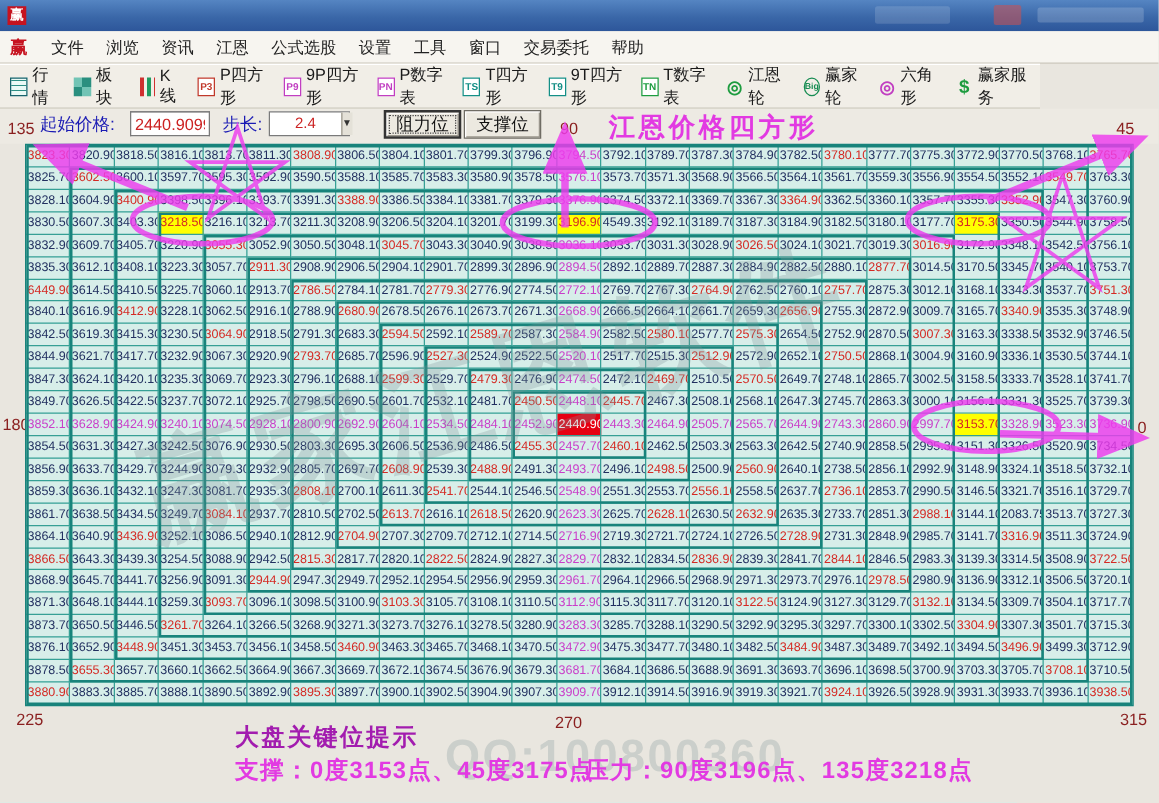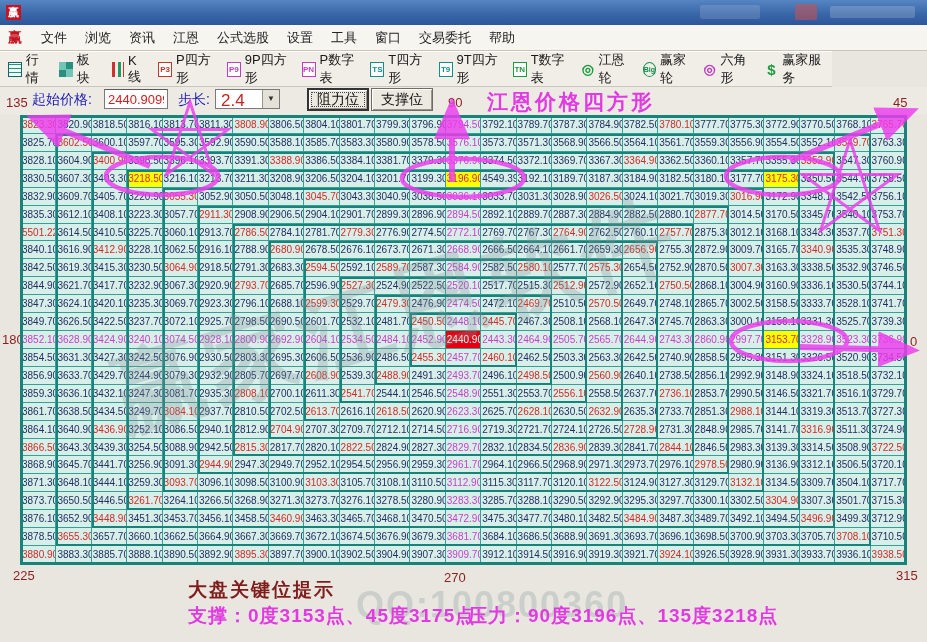--- a/index.html
+++ b/index.html
@@ -48,21 +48,21 @@
   
   .controlrow { position:absolute; left:0; top:87px; width:927px; height:28px;
     background:#edeae3; font-size:13px; }
   .corner-label { position:absolute; color:#8a1f1f; font-size:13px; }
   .ctl-label { position:absolute; color:#1b1bb4; font-size:14px; top:4px; }
   .ctl-input { position:absolute; top:2px; height:20px; background:#fff;
     border:1px solid #7a7a7a; border-top-color:#5a5a5a; color:#cc2222; font-size:13px;
     padding:1px 3px; font-family:"Liberation Sans",sans-serif; }
   .ctl-select { position:absolute; top:2px; height:20px; background:#fff;
     border:1px solid #7a7a7a; display:flex; }
-  .ctl-select .sel-val { color:#cc2222; font-size:17px; padding:1px 5px; flex:1; }
+  .ctl-select .sel-val { color:#cc2222; font-size:12px; padding:1px 20px; flex:1; }
   .ctl-select .sel-btn { width:17px; background:#e4e1d8; border-left:1px solid #9a968c;
     font-size:8px; color:#333; text-align:center; line-height:18px; }
   .ctl-btn { position:absolute; top:1px; height:23px; background:#ece9e0;
     border:1px solid #6f6c64; box-shadow:inset 1px 1px 0 #fff, inset -1px -1px 0 #9a968c;
     font-size:14px; color:#111; text-align:center; font-family:"Liberation Sans",sans-serif; }
   .ctl-btn.focused { border:2px solid #333; outline:1px dotted #444; outline-offset:-5px; }
   .magenta-title { position:absolute; left:487px; top:1px; color:#e23ae2;
     font-size:21px; font-weight:bold; letter-spacing:3px; }
 
   
@@ -81,21 +81,21 @@
 
   
   .wm { position:absolute; color:rgba(125,148,152,0.28); font-weight:bold; pointer-events:none; }
   .wm1 { left:75px; top:225px; font-size:92px; letter-spacing:6px; transform:rotate(-17deg); transform-origin:left top; }
   .wm2 { left:335px; top:468px; font-size:36px; letter-spacing:2px; }
 
   
   .anno-svg { position:absolute; left:0; top:0; width:927px; height:642px; pointer-events:none; }
 
   
-  .footer-title { position:absolute; left:188px; top:577px; color:#7f1d1d; font-size:19px; font-weight:bold; letter-spacing:2px; }
+  .footer-title { position:absolute; left:188px; top:577px; color:#a21caf; font-size:19px; font-weight:bold; letter-spacing:2px; }
   .footer-line  { position:absolute; top:603px; color:#e23ae2; font-size:19px; font-weight:bold; letter-spacing:1px; }
 </style>
 </head>
 <body>
 
 <div class="titlebar">
   <span class="app-logo">赢</span>
   <span class="ghost" style="left:700px;top:5px;width:60px;height:14px;background:rgba(255,255,255,0.14)"></span>
   <span class="ghost" style="left:795px;top:4px;width:22px;height:16px;background:rgba(205,80,80,0.55)"></span>
   <span class="ghost" style="left:830px;top:6px;width:85px;height:12px;background:rgba(255,255,255,0.18)"></span>
@@ -339,21 +339,21 @@
       <div class="cell">2887.30</div>
       <div class="cell">2884.90</div>
       <div class="cell">2882.50</div>
       <div class="cell">2880.10</div>
       <div class="cell red">2877.70</div>
       <div class="cell">3014.50</div>
       <div class="cell">3170.50</div>
       <div class="cell">3345.70</div>
       <div class="cell">3540.10</div>
       <div class="cell">3753.70</div>
-      <div class="cell red">5501.22</div>
+      <div class="cell red">6449.90</div>
       <div class="cell">3614.50</div>
       <div class="cell">3410.50</div>
       <div class="cell">3225.70</div>
       <div class="cell">3060.10</div>
       <div class="cell">2913.70</div>
       <div class="cell red">2786.50</div>
       <div class="cell">2784.10</div>
       <div class="cell">2781.70</div>
       <div class="cell red">2779.30</div>
       <div class="cell">2776.90</div>
@@ -611,21 +611,21 @@
       <div class="cell mag">2623.30</div>
       <div class="cell">2625.70</div>
       <div class="cell red">2628.10</div>
       <div class="cell">2630.50</div>
       <div class="cell red">2632.90</div>
       <div class="cell">2635.30</div>
       <div class="cell">2733.70</div>
       <div class="cell">2851.30</div>
       <div class="cell red">2988.10</div>
       <div class="cell">3144.10</div>
-      <div class="cell">3319.30</div>
+      <div class="cell">2083.75</div>
       <div class="cell">3513.70</div>
       <div class="cell">3727.30</div>
       <div class="cell">3864.10</div>
       <div class="cell">3640.90</div>
       <div class="cell red">3436.90</div>
       <div class="cell">3252.10</div>
       <div class="cell">3086.50</div>
       <div class="cell">2940.10</div>
       <div class="cell">2812.90</div>
       <div class="cell red">2704.90</div>

